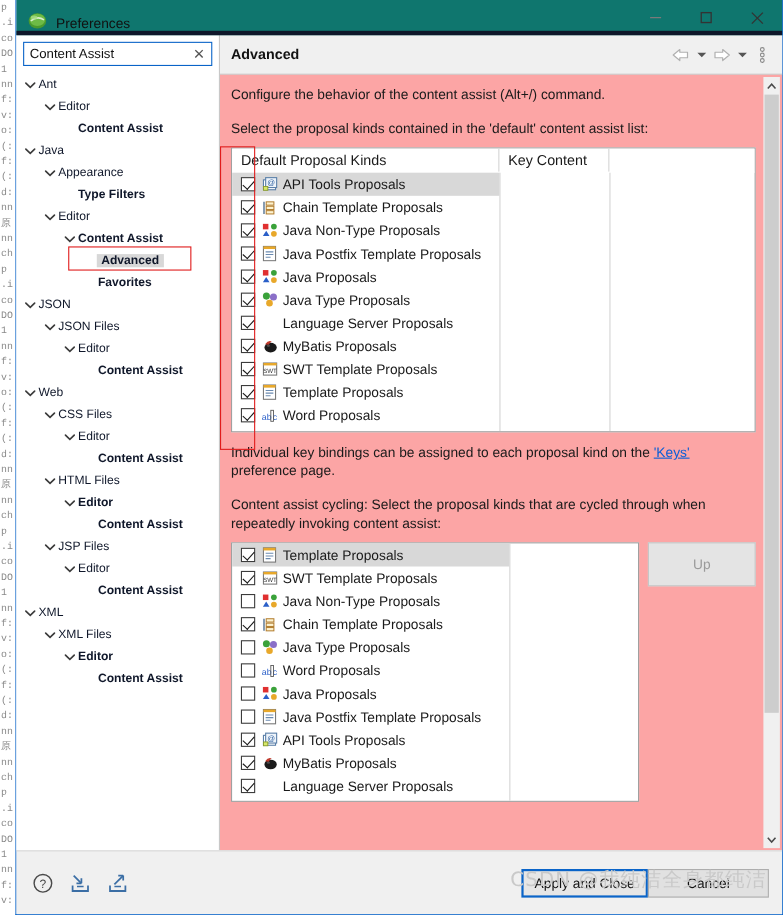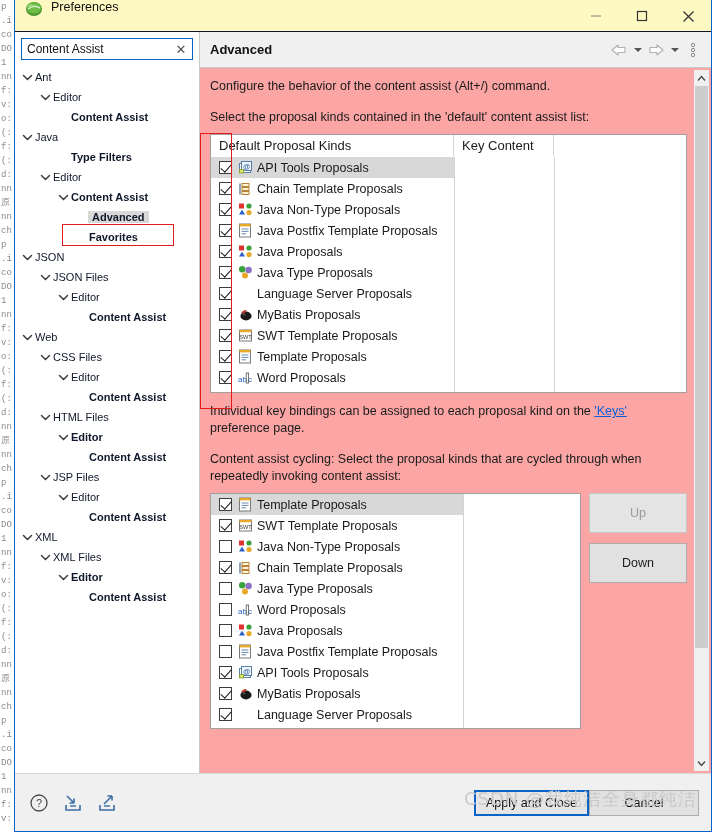--- a/index.html
+++ b/index.html
@@ -27,23 +27,23 @@
   #dialog {
     position:absolute; left:14px; top:0; width:698px; height:832px;
     background:#ffffff;
     border:1px solid #0a64c8;
     border-top:none;
     display:flex; flex-direction:column;
   }
 
   
   #titlebar {
-    height:32px; flex:0 0 32px; background:#fef9c3;
-    display:flex; align-items:flex-start;
-    border-bottom:1px solid #0f172a;
+    height:32px; flex:0 0 32px; background:#0f766e;
+    display:flex; align-items:flex-end;
+    border-bottom:4px solid #0f172a;
     position:relative;
   }
   #titlebar .tb-icon { margin-left:10px; width:18px; height:18px; display:block; }
   #titlebar .tb-title { margin-left:8px; font-size:12.5px; color:#111; }
   .winbtns { position:absolute; right:0; top:0; height:32px; display:flex; }
   .winbtn { width:46px; height:32px; display:flex; align-items:center; justify-content:center; }
   .winbtn svg { display:block; }
 
   
   #dlgbody { flex:1 1 auto; display:flex; min-height:0; background:#ffffff; }
@@ -266,20 +266,28 @@
             <span class="tlabel bold">Content Assist</span>
           </div>
           <div class="trow" style="padding-left: 6px;">
             <span class="tw">
               <svg width="11" height="9" viewBox="0 0 11 9">
                 <path d="M1.5 2.5 L5.5 6.5 L9.5 2.5" stroke="#3c3c3c" stroke-width="1.5" fill="none" stroke-linecap="round"></path>
               </svg>
             </span>
             <span class="tlabel">Java</span>
           </div>
+          <div class="trow" style="padding-left: 24px;">
+            <span class="tw">
+              <svg width="11" height="9" viewBox="0 0 11 9">
+                <path d="M1.5 2.5 L5.5 6.5 L9.5 2.5" stroke="#3c3c3c" stroke-width="1.5" fill="none" stroke-linecap="round"></path>
+              </svg>
+            </span>
+            <span class="tlabel">Appearance</span>
+          </div>
           <div class="trow" style="padding-left: 42px;">
             <span class="tw"></span>
             <span class="tlabel bold">Type Filters</span>
           </div>
           <div class="trow" style="padding-left: 24px;">
             <span class="tw">
               <svg width="11" height="9" viewBox="0 0 11 9">
                 <path d="M1.5 2.5 L5.5 6.5 L9.5 2.5" stroke="#3c3c3c" stroke-width="1.5" fill="none" stroke-linecap="round"></path>
               </svg>
             </span>
@@ -777,21 +785,20 @@
                   <div class="lrow-inner">
                     <span class="cbx on"></span>
                     <span class="picon blank"></span>
                     <span class="ptext">Language Server Proposals</span>
                   </div>
                 </div>
               </div>
           </div>
           <div class="sidebtns">
             <div class="sbtn disabled">Up</div>
-            <div class="sbtn">Down</div>
           </div>
         </div>
 
         <div id="pgscroll">
           <div class="sb-arrow">
             <svg width="9" height="7" viewBox="0 0 9 7">
                 <path d="M1 5.5 L4.5 1.5 L8 5.5" stroke="#4a4a4a" stroke-width="1.4" fill="none"></path>
               </svg>
           </div>
           <div class="sb-track">

